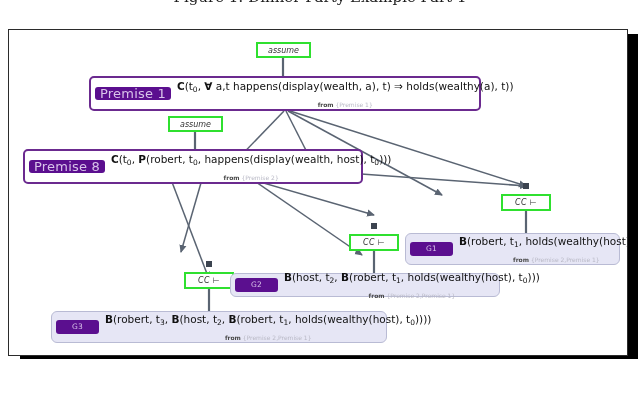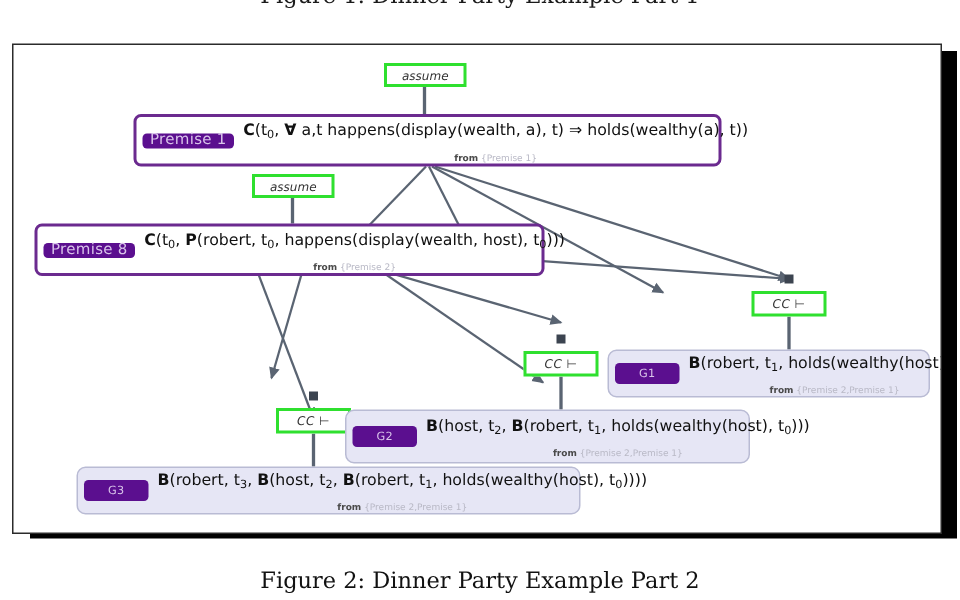--- a/index.html
+++ b/index.html
@@ -43,21 +43,21 @@
     padding:3px 8px 3px 4px;
   }
   .node.premise{
     border:2.5px solid #6b2a8f;background:#ffffff;border-radius:5px;
   }
   .node.goal{
     border:1px solid #b9bbd4;background:#e6e6f5;
   }
   .badge{
     flex:0 0 auto;border-radius:3px;background:#5b0f8f;color:#d9c4ea;
-    font-size:10px;letter-spacing:.2px;padding:0 5px;margin-right:6px;
+    font-size:13px;letter-spacing:.2px;padding:0 5px;margin-right:6px;
     line-height:1;white-space:nowrap;
   }
   .badge.small{padding:3px 16px;font-size:7.5px;}
   .body{flex:1 1 auto;text-align:center;line-height:1.05;}
   .formula{
     font-size:10.5px;color:#111111;white-space:nowrap;
   }
   .formula b{font-weight:bold;}
   .formula sub{font-size:7.5px;vertical-align:-2px;}
   .from{
@@ -167,21 +167,21 @@
       <span class="badge small">G1</span>
       <span class="body">
         <span class="formula"><b>B</b>(robert, t<sub>1</sub>, holds(wealthy(host), t<sub>0</sub>))</span>
         <span class="from">
           <span class="k">from</span>
           <span class="v">{Premise 2,Premise 1}</span>
         </span>
       </span>
     </div>
 
-    <div class="node goal" style="left:221px;top:243px;width:270px;height:36px;">
+    <div class="node goal" style="left:221px;top:243px;width:270px;height:24px;">
       <span class="badge small">G2</span>
       <span class="body">
         <span class="formula"><b>B</b>(host, t<sub>2</sub>, <b>B</b>(robert, t<sub>1</sub>, holds(wealthy(host), t<sub>0</sub>)))</span>
         <span class="from">
           <span class="k">from</span>
           <span class="v">{Premise 2,Premise 1}</span>
         </span>
       </span>
     </div>
 
@@ -191,15 +191,14 @@
         <span class="formula"><b>B</b>(robert, t<sub>3</sub>, <b>B</b>(host, t<sub>2</sub>, <b>B</b>(robert, t<sub>1</sub>, holds(wealthy(host), t<sub>0</sub>))))</span>
         <span class="from">
           <span class="k">from</span>
           <span class="v">{Premise 2,Premise 1}</span>
         </span>
       </span>
     </div>
 
   </div>
 
-  <div class="caption">Figure 2: Dinner Party Example Part 2</div>
 
 </div>
 
 </body></html>

